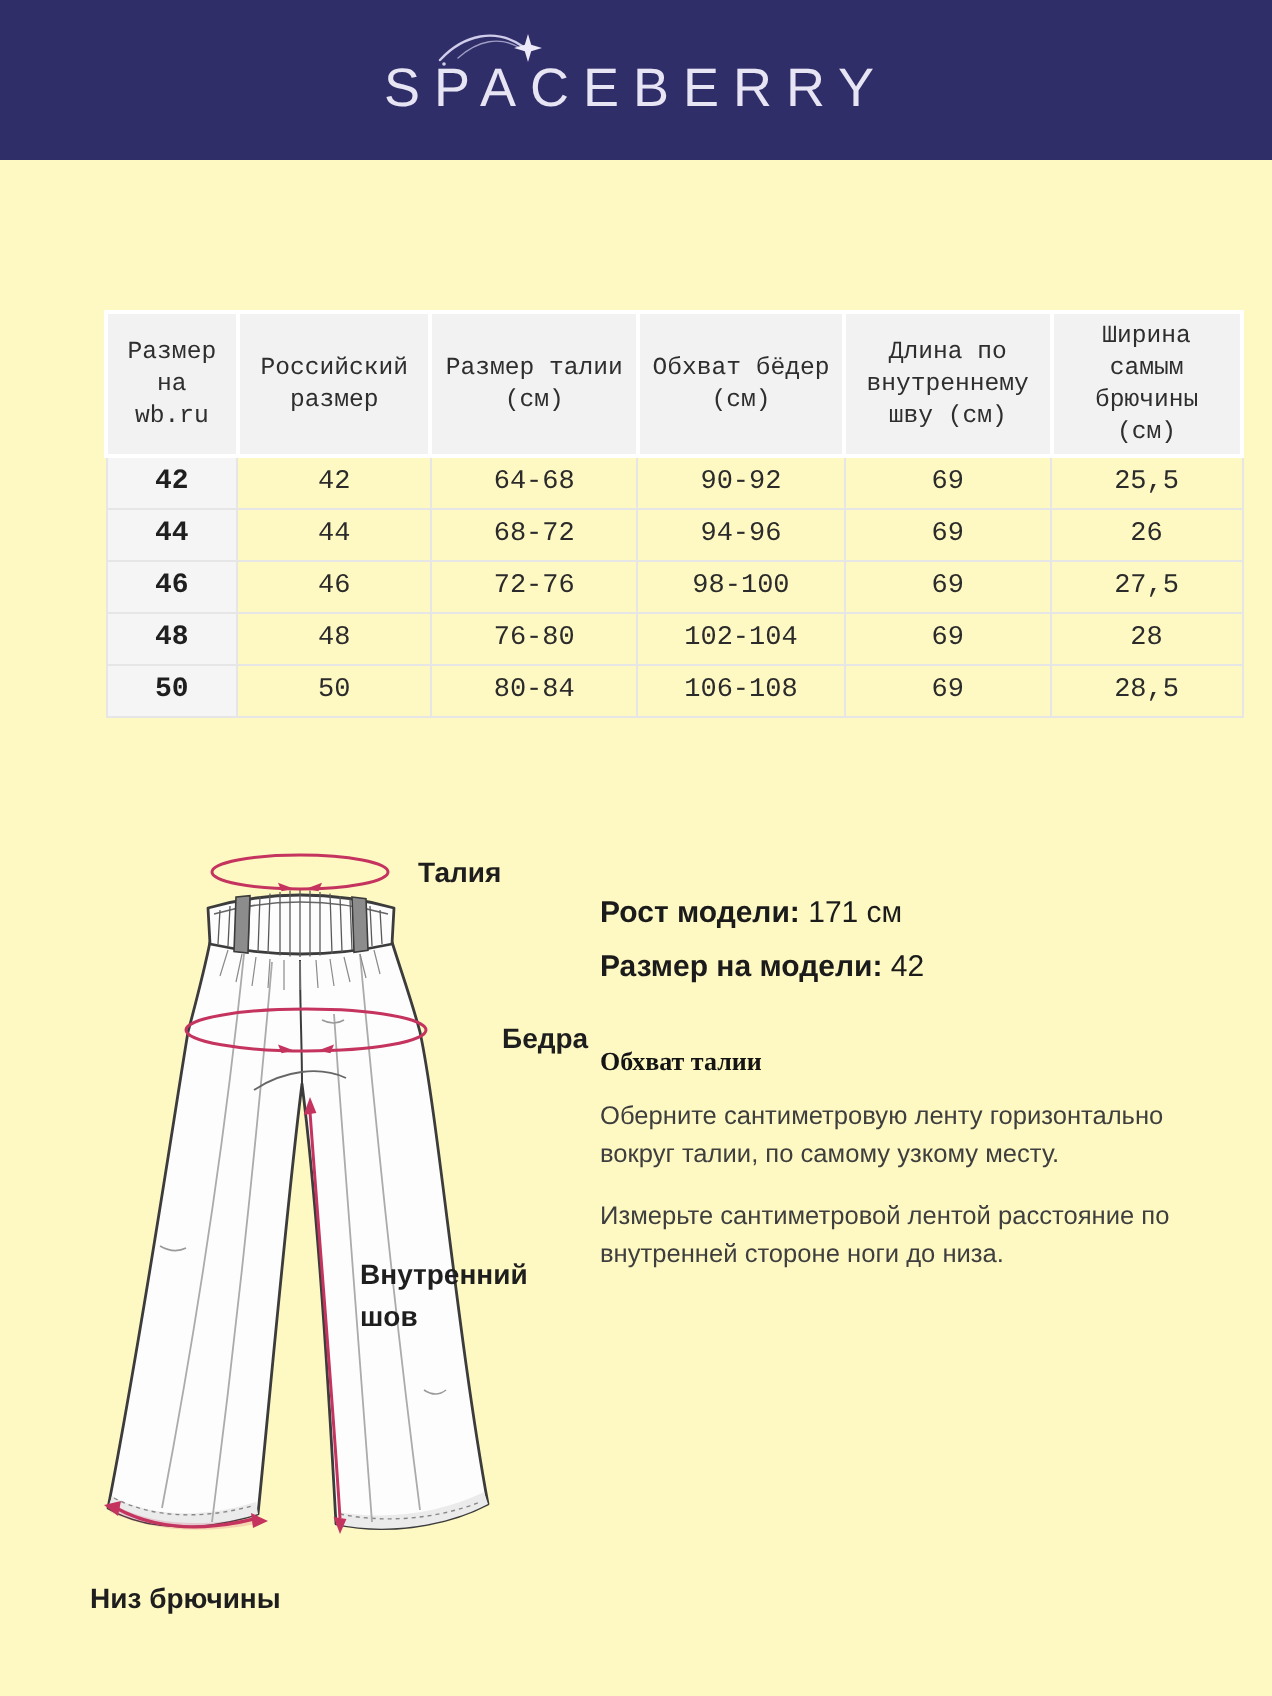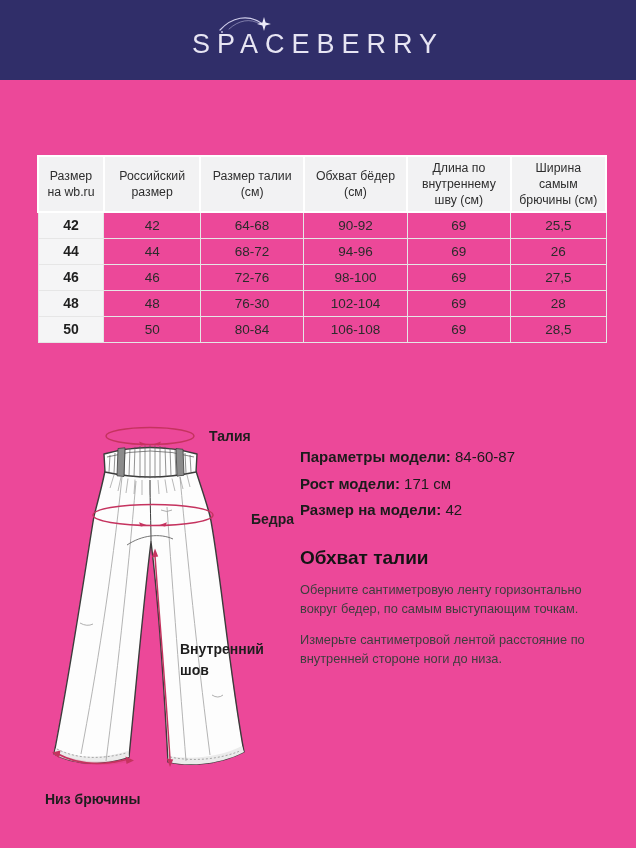--- a/index.html
+++ b/index.html
@@ -1,20 +1,20 @@
 <!DOCTYPE html>
 <html><head>
 <meta charset="utf-8">
 <style>
   * { box-sizing: border-box; margin: 0; padding: 0; }
   html,body { background:#ffffff; }
   #page {
     position: relative;
     width: 636px; height: 848px;
-    background: #ec4899;
+    background: #fef9c3;
     overflow: hidden;
     font-family: "Liberation Sans", sans-serif;
     color: #222;
   }
 
   
   .header {
     position: absolute; left:0; top:0;
     width: 636px; height: 80px;
     background: #302e69;
@@ -24,21 +24,21 @@
     position: relative;
     color: #e7e5f3;
     font-size: 27px;
     letter-spacing: 7px;
     font-weight: 400;
     padding-top: 8px;
   }
   .logo .star-svg { position: absolute; top: -10px; left: 26px; }
 
   
-  .table-wrap { position: absolute; left: 37px; top: 155px; width: 570px; }
+  .table-wrap { position: absolute; left: 52px; top: 155px; width: 570px; font-family: Liberation Mono, monospace; }
   table { width: 100%; border-collapse: collapse; table-layout: fixed; }
   thead th {
     background: #f2f2f3;
     border: 2px solid #ffffff;
     font-weight: 400;
     font-size: 12.3px;
     line-height: 16px;
     color: #2e2e2e;
     height: 54px;
     padding: 3px 4px;
@@ -67,33 +67,33 @@
   .diag-label {
     position: absolute;
     font-size: 14px;
     font-weight: 600;
     color: #1e1e1e;
     line-height: 16px;
     white-space: nowrap;
   }
   .lbl-waist  { left: 179px; top: 13px;  }
   .lbl-hips   { left: 197px; top: 96px; margin-left: 24px;  }
-  .lbl-inseam { left: 150px; top: 224px; width: 100px; white-space: normal; line-height: 21px; }
+  .lbl-inseam { left: 150px; top: 212px; width: 100px; white-space: normal; line-height: 21px; }
   .lbl-hem    { left: 15px;  top: 376px; }
 
   
   .info { position: absolute; left: 300px; top: 444px; width: 320px; }
   .model-info { margin-bottom: 24px; }
   .model-line { font-size: 15px; line-height: 26.5px; color: #1b1b1b; }
   .ml-label { font-weight: 700; }
   .ml-value { font-weight: 400; }
   .section { margin-bottom: 12px; }
   .section h3 {
-    font-size: 19px; font-weight: 700; color: #141414;
-    margin: 16px 0 7px 0; line-height: 20px;
+    font-size: 13px; font-weight: 700; color: #141414;
+    margin: 16px 0 7px 0; line-height: 20px; font-family: Liberation Serif, serif;
   }
   .section p {
     font-size: 12.8px; line-height: 19px; color: #3e3e3e; margin: 0;
   }
 </style>
 </head>
 <body>
 
 <div id="page">
 
@@ -150,21 +150,21 @@
           <td>46</td>
           <td>46</td>
           <td>72-76</td>
           <td>98-100</td>
           <td>69</td>
           <td>27,5</td>
         </tr>
         <tr>
           <td>48</td>
           <td>48</td>
-          <td>76-30</td>
+          <td>76-80</td>
           <td>102-104</td>
           <td>69</td>
           <td>28</td>
         </tr>
         <tr>
           <td>50</td>
           <td>50</td>
           <td>80-84</td>
           <td>106-108</td>
           <td>69</td>
@@ -237,37 +237,33 @@
 
     <div class="diag-label lbl-waist">Талия</div>
     <div class="diag-label lbl-hips">Бедра</div>
     <div class="diag-label lbl-inseam">Внутренний шов</div>
     <div class="diag-label lbl-hem">Низ брючины</div>
   </div>
 
   <div class="info">
     <div class="model-info">
       <div class="model-line">
-        <span class="ml-label">Параметры модели:</span>
-        <span class="ml-value">84-60-87</span>
-      </div>
-      <div class="model-line">
         <span class="ml-label">Рост модели:</span>
         <span class="ml-value">171 см</span>
       </div>
       <div class="model-line">
         <span class="ml-label">Размер на модели:</span>
         <span class="ml-value">42</span>
       </div>
     </div>
 
     <div class="section">
       <h3>Обхват талии</h3>
+      <p>Оберните сантиметровую ленту горизонтально вокруг талии, по самому узкому месту.</p>
     </div>
     <div class="section">
-      <p>Оберните сантиметровую ленту горизонтально вокруг бедер, по самым выступающим точкам.</p>
     </div>
     <div class="section">
       <p>Измерьте сантиметровой лентой расстояние по внутренней стороне ноги до низа.</p>
     </div>
   </div>
 
 </div>
 
 </body></html>

